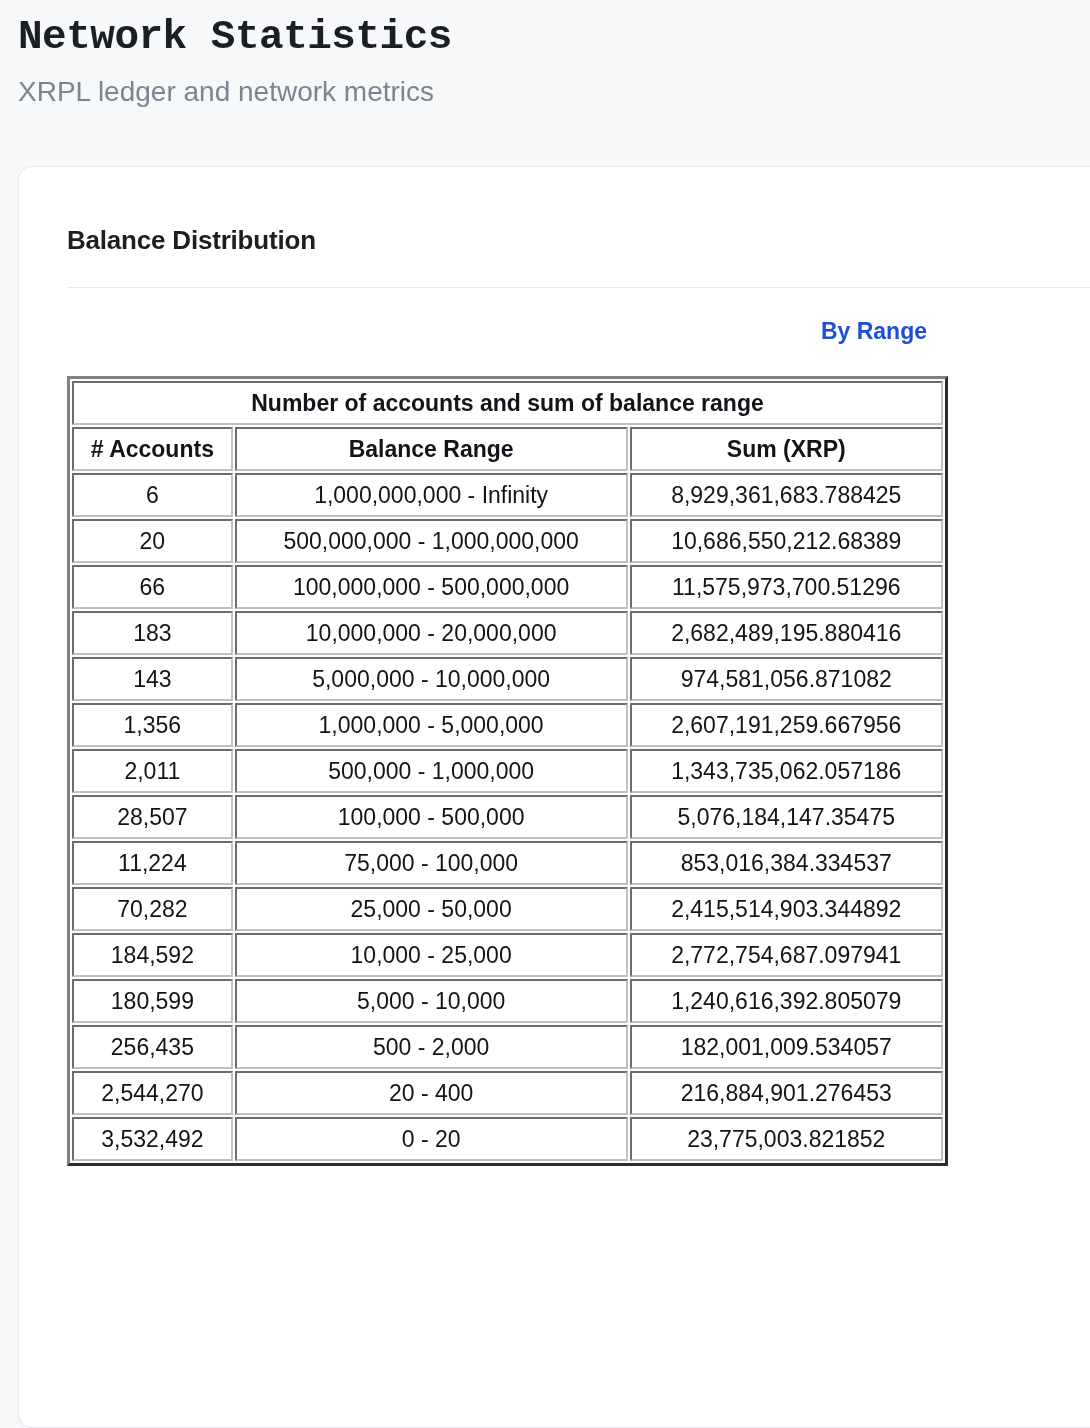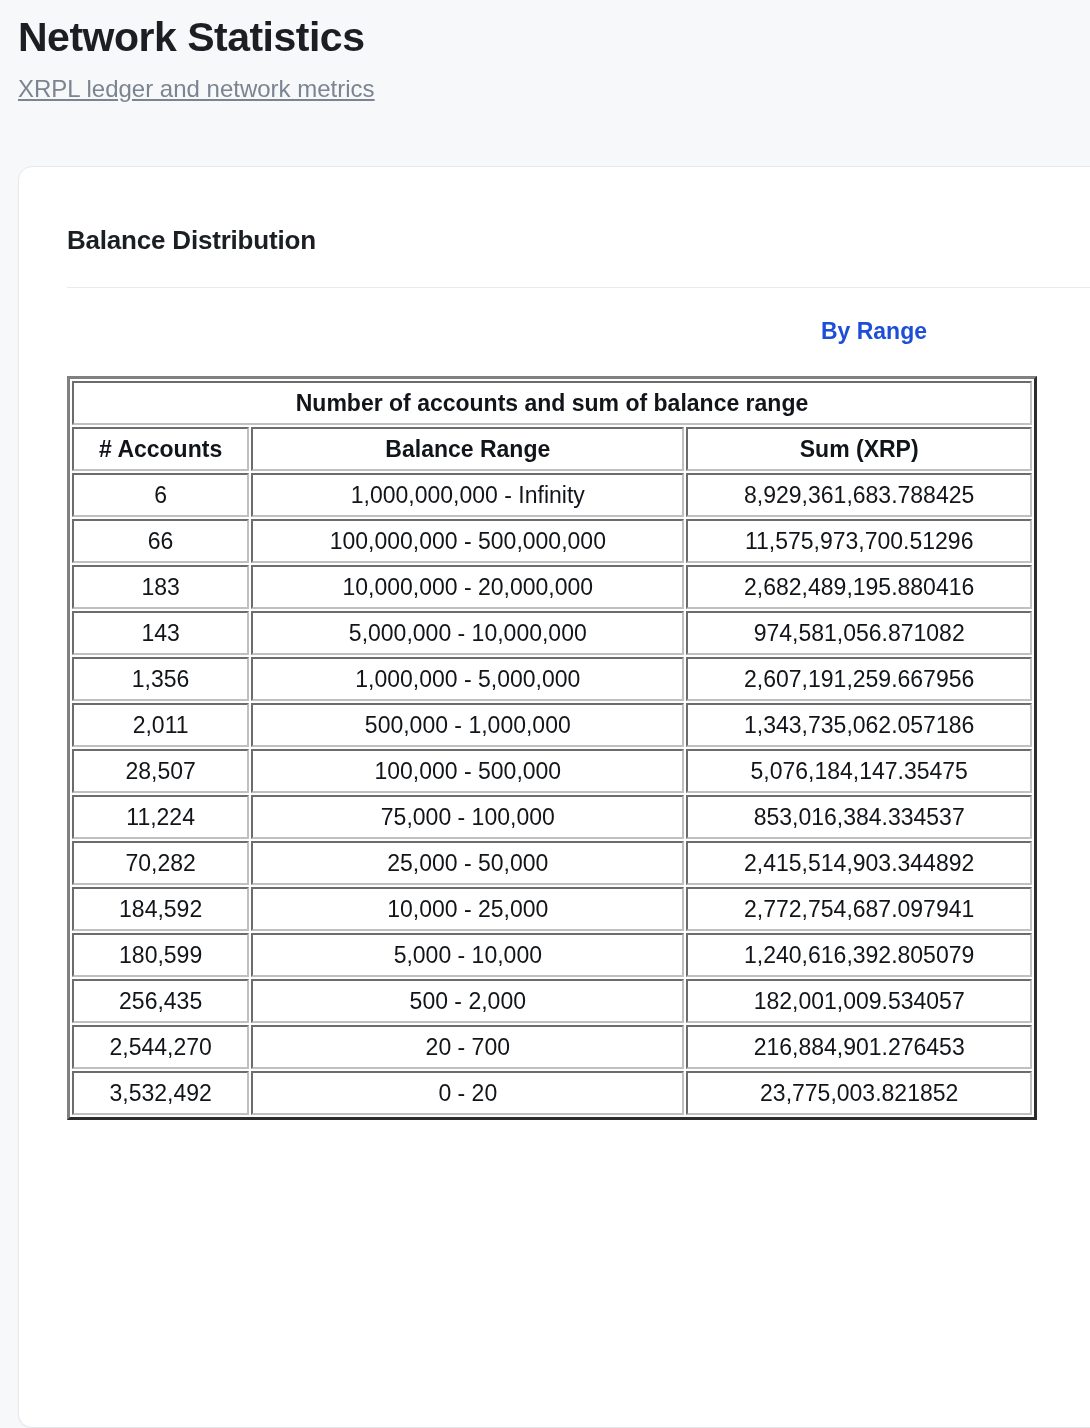--- a/index.html
+++ b/index.html
@@ -8,25 +8,25 @@
     width: 1090px; height: 1428px;
     background: #f7f8fa;
     font-family: "Liberation Sans", sans-serif;
     overflow: hidden;
   }
   .page { position: relative; width: 1090px; height: 1428px; }
 
   .page-header { padding: 14px 0 0 18px; }
   .page-title {
     font-size: 41px; font-weight: bold; color: #1b1f24;
-    letter-spacing: -0.5px; margin: 0; line-height: 1.15;
+    letter-spacing: -0.5px; margin: 0; line-height: 1.15; font-family: Liberation Mono, monospace;
   }
   .page-subtitle {
-    font-size: 24px; color: #7b8491; margin: 14px 0 0 0;
-    font-weight: normal; line-height: 1.2; text-decoration: underline;
+    font-size: 28px; color: #7b8491; margin: 14px 0 0 0;
+    font-weight: normal; line-height: 1.2;
   }
 
   .card {
     position: absolute; left: 18px; top: 166px;
     width: 1100px; min-height: 1262px;
     background: #ffffff;
     border: 1px solid #e6e8eb;
     border-radius: 14px;
     box-shadow: 0 1px 2px rgba(16,24,40,0.04);
   }
@@ -47,21 +47,21 @@
     font-size: 23px; font-weight: bold; color: #1d4ed8;
   }
 
   .table-wrap { margin: 31px 0 0 48px; }
 
   table.stats {
     border-collapse: separate;
     border-spacing: 2px;
     border: 3px outset #808080;
     background: #ffffff;
-    width: 970px;
+    width: 881px;
     table-layout: fixed;
   }
   table.stats td, table.stats th {
     border: 2px inset #c0c0c0;
     padding: 3px 4px;
     font-size: 23px;
     color: #111418;
     text-align: center;
     vertical-align: middle;
     height: 44px;
@@ -112,20 +112,25 @@
             <th>Sum (XRP)</th>
           </tr>
         </thead>
         <tbody id="table-body">
             <tr>
               <td>6</td>
               <td>1,000,000,000 - Infinity</td>
               <td>8,929,361,683.788425</td>
             </tr>
             <tr>
+              <td>20</td>
+              <td>500,000,000 - 1,000,000,000</td>
+              <td>10,686,550,212.68389</td>
+            </tr>
+            <tr>
               <td>66</td>
               <td>100,000,000 - 500,000,000</td>
               <td>11,575,973,700.51296</td>
             </tr>
             <tr>
               <td>183</td>
               <td>10,000,000 - 20,000,000</td>
               <td>2,682,489,195.880416</td>
             </tr>
             <tr>
@@ -168,21 +173,21 @@
               <td>5,000 - 10,000</td>
               <td>1,240,616,392.805079</td>
             </tr>
             <tr>
               <td>256,435</td>
               <td>500 - 2,000</td>
               <td>182,001,009.534057</td>
             </tr>
             <tr>
               <td>2,544,270</td>
-              <td>20 - 700</td>
+              <td>20 - 400</td>
               <td>216,884,901.276453</td>
             </tr>
             <tr>
               <td>3,532,492</td>
               <td>0 - 20</td>
               <td>23,775,003.821852</td>
             </tr>
           </tbody>
       </table>
     </div>

